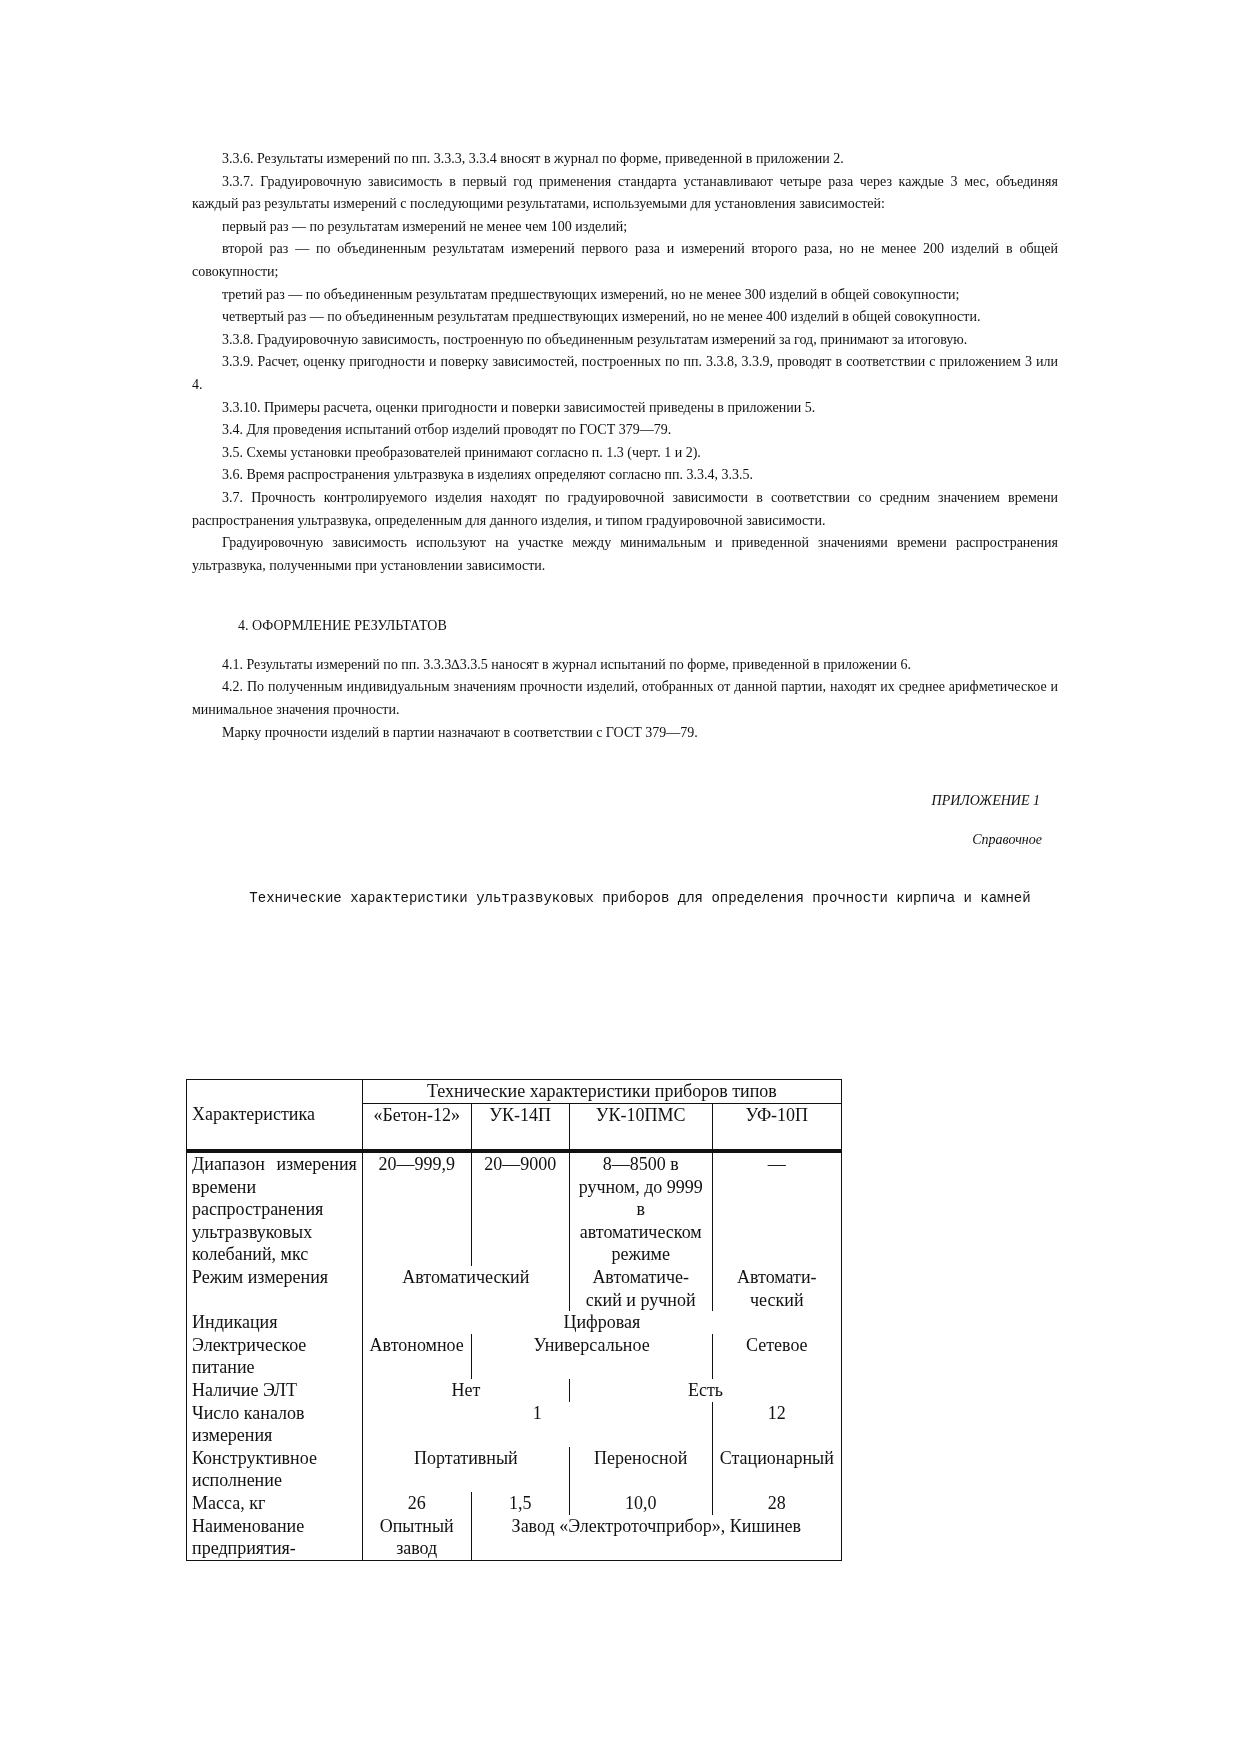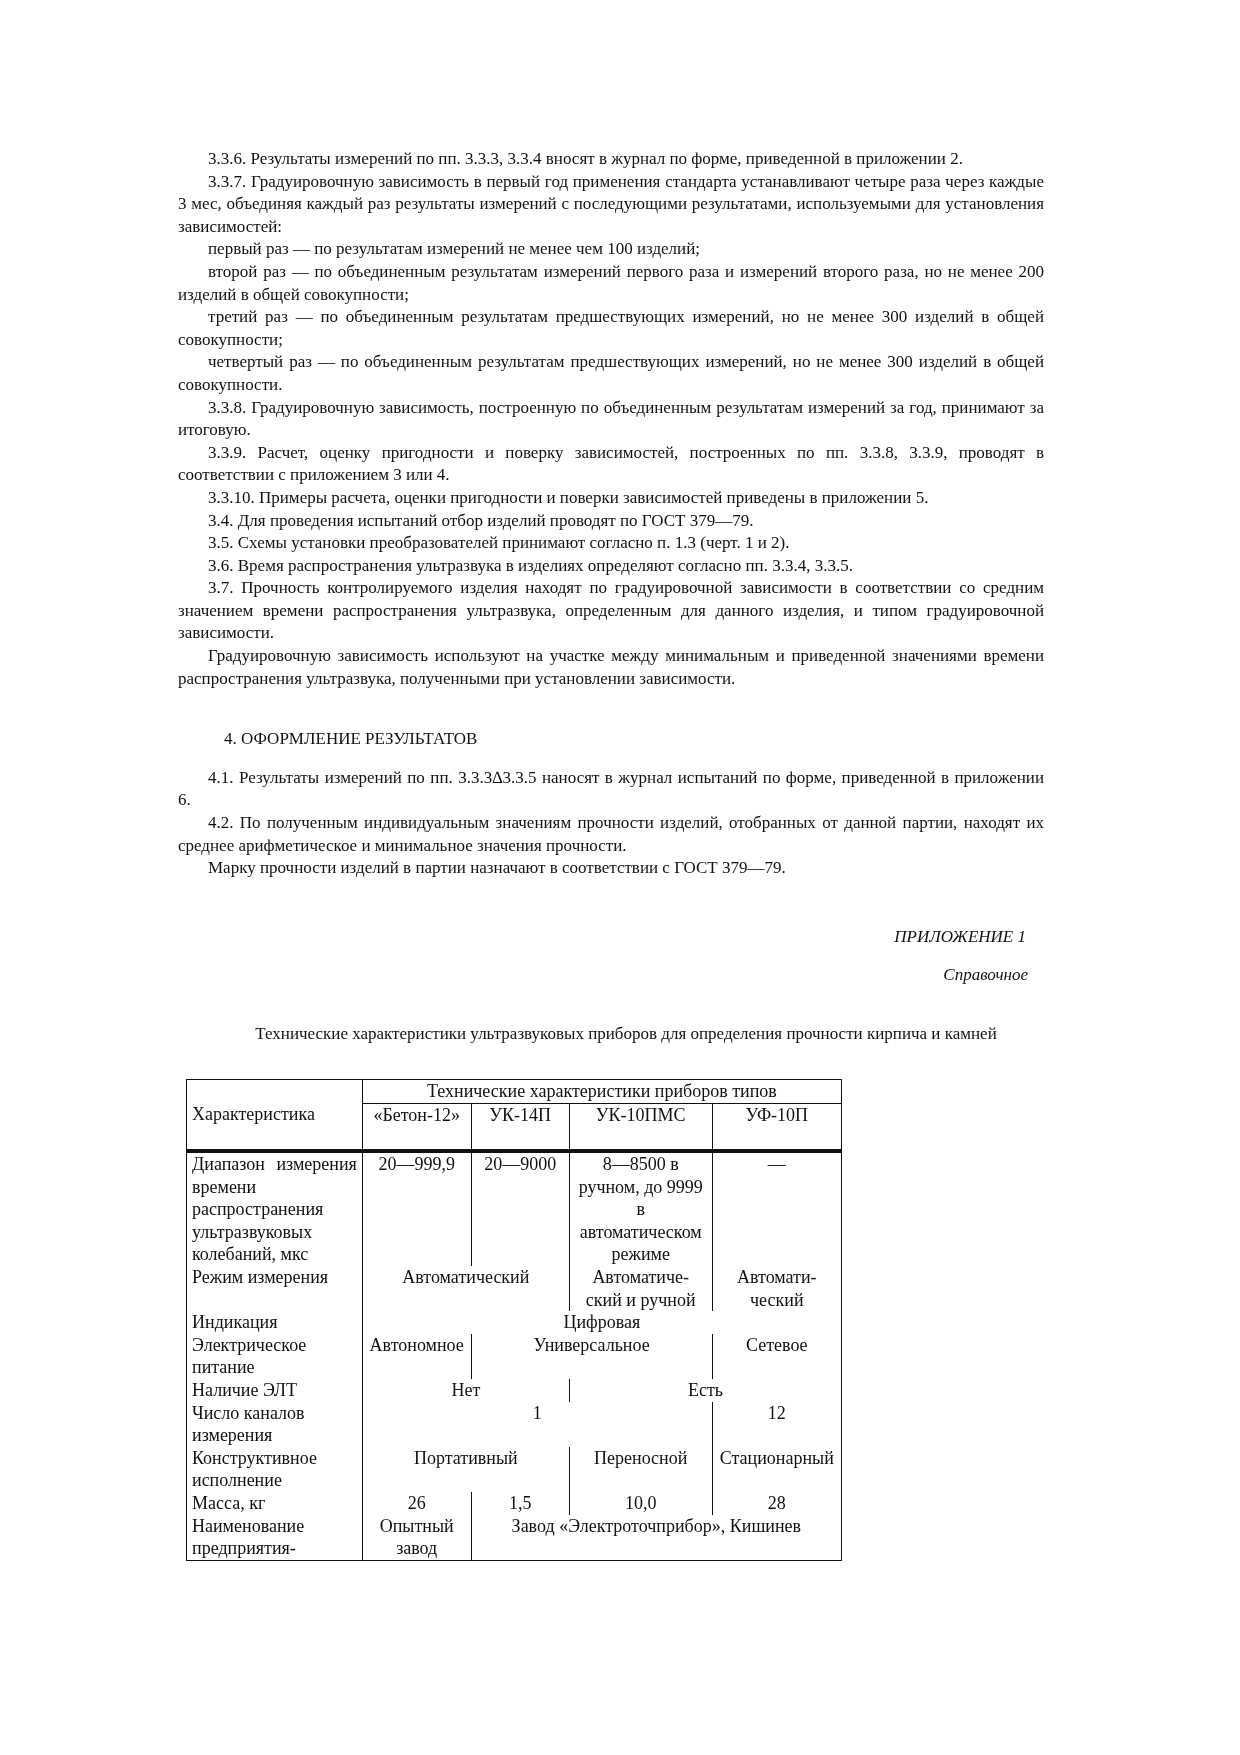--- a/index.html
+++ b/index.html
@@ -1,24 +1,24 @@
 <!DOCTYPE html>
 <html><head>
 <meta charset="utf-8">
 <style>
   html, body { margin: 0; padding: 0; background: #ffffff; }
   body { width: 1240px; height: 1755px; position: relative; overflow: hidden;
          font-family: "Liberation Serif", "DejaVu Serif", serif; color: #111; }
-  .page { position: absolute; left: 178px; top: 148px; width: 866px;
-          font-size: 17px; line-height: 22.6px; }
+  .page { position: absolute; left: 192px; top: 148px; width: 866px;
+          font-size: 14px; line-height: 22.6px; }
   .p { text-align: justify; text-indent: 30px; margin: 0; }
   .gap { height: 22px; }
   .section-title { text-indent: 30px; margin: 16px; }
   .appendix { text-align: right; font-style: italic; margin: 16px; }
-  .caption { text-align: center; margin: 0; padding-left: 30px; }
+  .caption { text-align: center; margin: 0; padding-left: 30px; font-family: Liberation Mono, monospace; }
   table.spec { position: absolute; left: 186px; top: 1079px; width: 656px;
                border-collapse: collapse; font-size: 18px; line-height: 22.6px;
                font-family: "Liberation Serif", "DejaVu Serif", serif; }
   table.spec td { padding: 0 5px; vertical-align: top; }
   .bt { border-top: 1.5px solid #111; }
   .bb { border-bottom: 1.5px solid #111; }
   .bl { border-left: 1.5px solid #111; }
   .br { border-right: 1.5px solid #111; }
   .thick { border-bottom: 4px solid #111; }
   .c { text-align: center; }
@@ -31,21 +31,21 @@
 </style>
 </head>
 <body>
 
 <div class="page">
   <p class="p">3.3.6. Результаты измерений по пп. 3.3.3, 3.3.4 вносят в журнал по форме, приведенной в приложении 2.</p>
   <p class="p">3.3.7. Градуировочную зависимость в первый год применения стандарта устанавливают четыре раза через каждые 3 мес, объединяя каждый раз результаты измерений с последующими результатами, используемыми для установления зависимостей:</p>
   <p class="p">первый раз — по результатам измерений не менее чем 100 изделий;</p>
   <p class="p">второй раз — по объединенным результатам измерений первого раза и измерений второго раза, но не менее 200 изделий в общей совокупности;</p>
   <p class="p">третий раз — по объединенным результатам предшествующих измерений, но не менее 300 изделий в общей совокупности;</p>
-  <p class="p">четвертый раз — по объединенным результатам предшествующих измерений, но не менее 300 изделий в общей совокупности.</p>
+  <p class="p">четвертый раз — по объединенным результатам предшествующих измерений, но не менее 400 изделий в общей совокупности.</p>
   <p class="p">3.3.8. Градуировочную зависимость, построенную по объединенным результатам измерений за год, принимают за итоговую.</p>
   <p class="p">3.3.9. Расчет, оценку пригодности и поверку зависимостей, построенных по пп. 3.3.8, 3.3.9, проводят в соответствии с приложением 3 или 4.</p>
   <p class="p">3.3.10. Примеры расчета, оценки пригодности и поверки зависимостей приведены в приложении 5.</p>
   <p class="p">3.4. Для проведения испытаний отбор изделий проводят по ГОСТ 379—79.</p>
   <p class="p">3.5. Схемы установки преобразователей принимают согласно п. 1.3 (черт. 1 и 2).</p>
   <p class="p">3.6. Время распространения ультразвука в изделиях определяют согласно пп. 3.3.4, 3.3.5.</p>
   <p class="p">3.7. Прочность контролируемого изделия находят по градуировочной зависимости в соответствии со средним значением времени распространения ультразвука, определенным для данного изделия, и типом градуировочной зависимости.</p>
   <p class="p">Градуировочную зависимость используют на участке между минимальным и приведенной значениями времени распространения ультразвука, полученными при установлении зависимости.</p>
   <div class="gap"></div>
   <p class="section-title">4. ОФОРМЛЕНИЕ РЕЗУЛЬТАТОВ</p>

